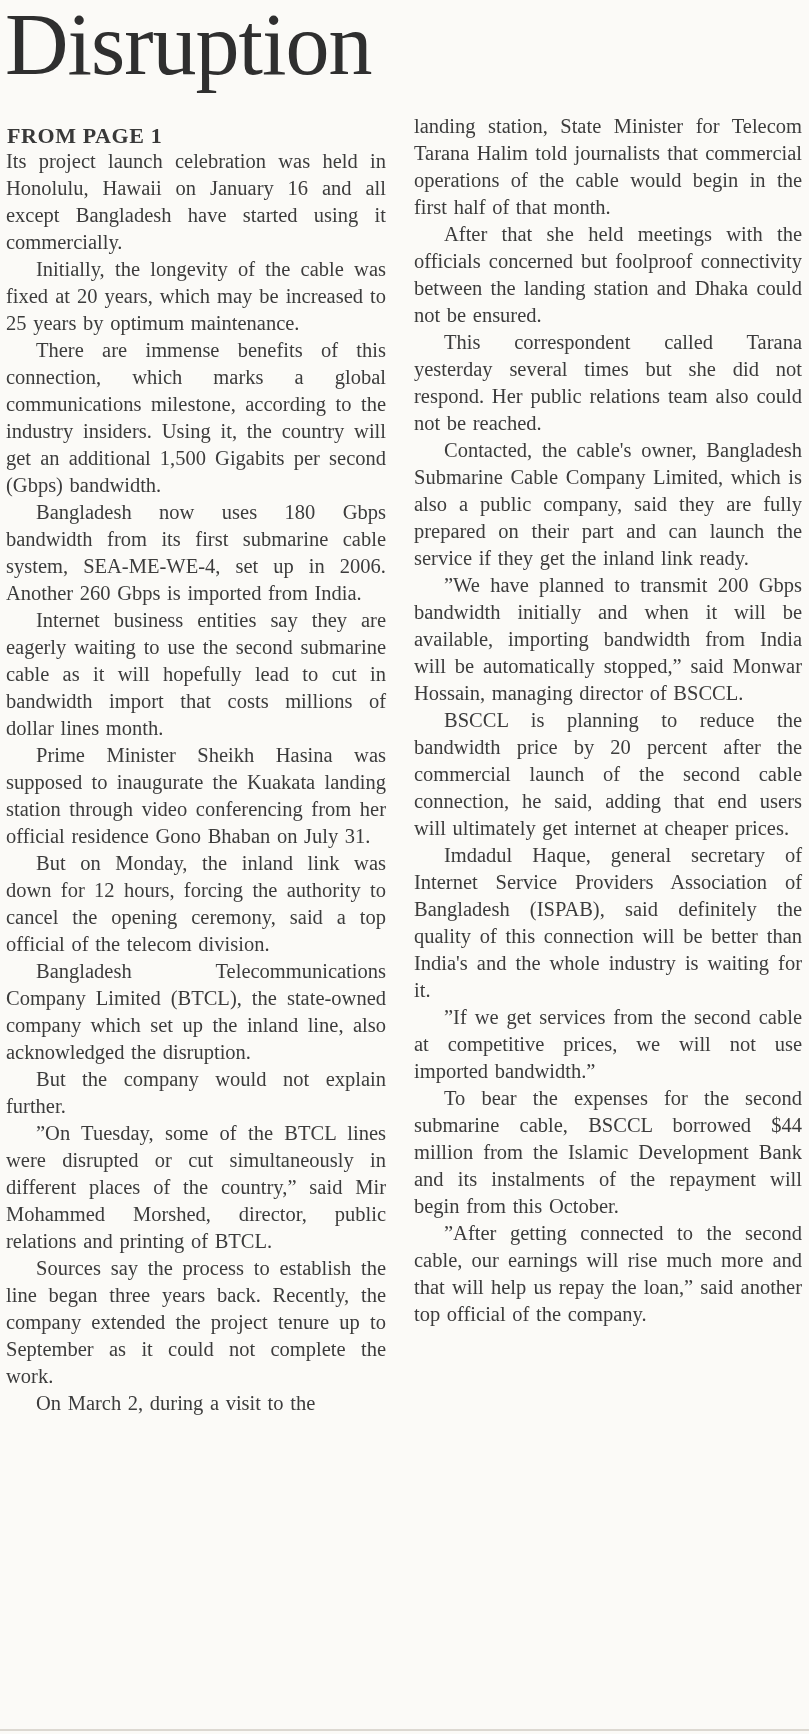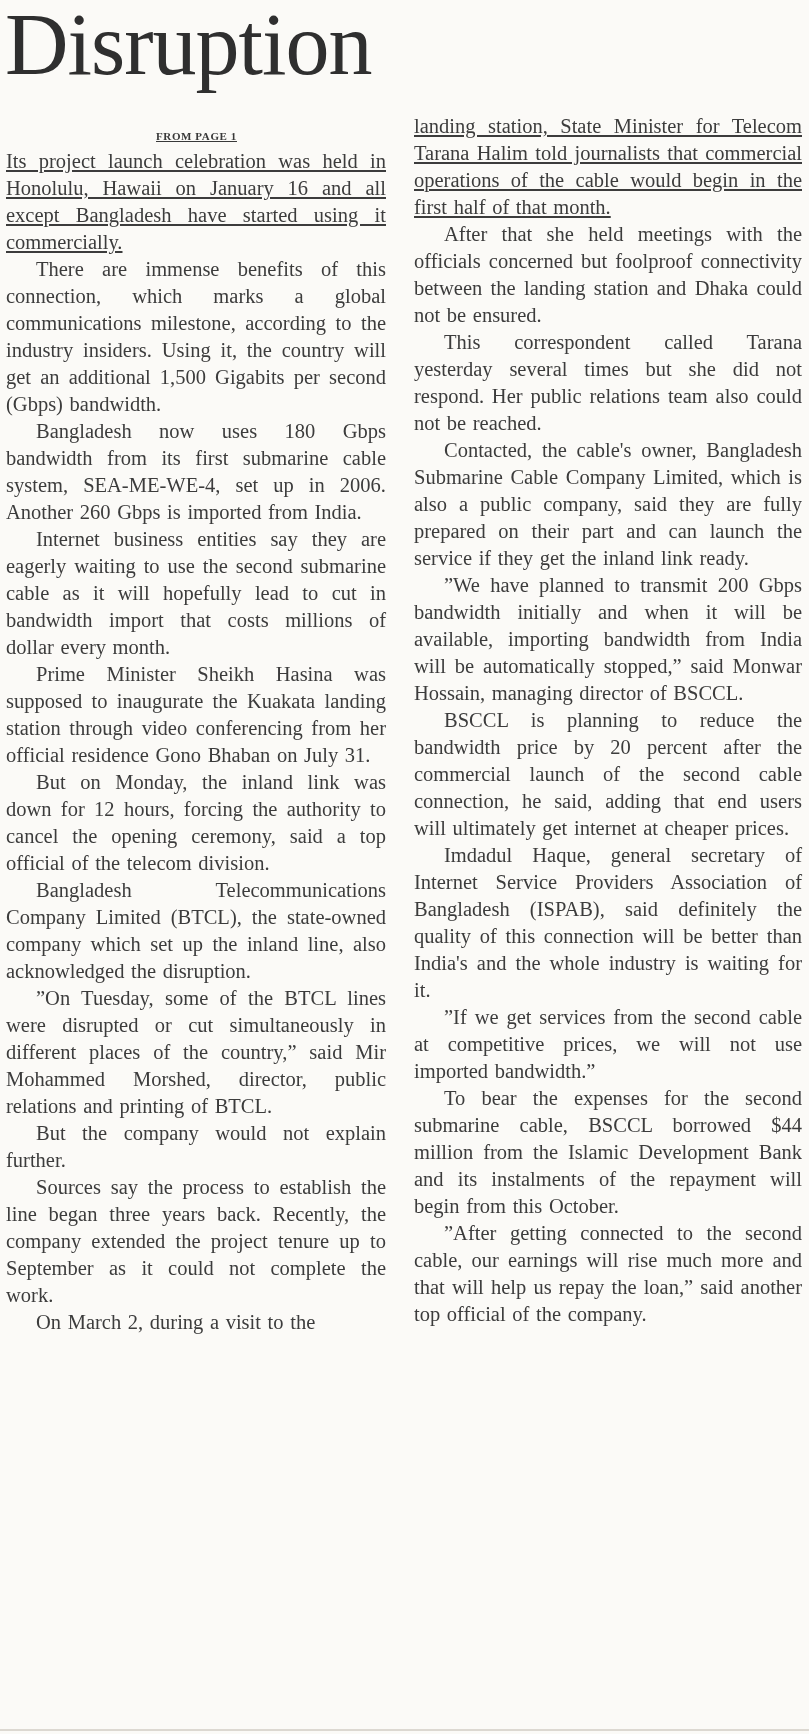--- a/index.html
+++ b/index.html
@@ -42,65 +42,64 @@
     top: 126px;
     width: 380px;
   }
   .col-right {
     left: 414px;
     top: 113px;
     width: 388px;
   }
   .kicker {
     font-weight: 700;
-    font-size: 11px;
+    font-size: 22px;
     letter-spacing: 0.6px;
     line-height: 20px;
     color: #393939;
     margin: 0 0 2px 1px;
-    text-align: center;
+    text-align: left;
     word-spacing: normal;
-    text-decoration: underline;
   }
   .col p {
     margin: 0;
     padding: 0;
     text-indent: 30px;
   }
   .col p.pfirst {
     text-indent: 0;
-    text-decoration: underline;
   }
   .bottom-rule {
     position: absolute;
     left: 0;
     right: 0;
     bottom: 3px;
     height: 2px;
     background: #dcd8d1;
   }
 </style>
 </head>
 <body>
 
 <div class="page">
 
   <h1 class="headline">Disruption</h1>
 
   <div class="col col-left">
     <div class="kicker">FROM PAGE 1</div>
     <p class="pfirst">Its project launch celebration was held in Honolulu, Hawaii on January 16 and all except Bangladesh have started using it commercially.</p>
+    <p>Initially, the longevity of the cable was fixed at 20 years, which may be increased to 25 years by optimum maintenance.</p>
     <p>There are immense benefits of this connection, which marks a global communications milestone, according to the industry insiders. Using it, the country will get an additional 1,500 Gigabits per second (Gbps) bandwidth.</p>
     <p>Bangladesh now uses 180 Gbps bandwidth from its first submarine cable system, SEA-ME-WE-4, set up in 2006. Another 260 Gbps is imported from India.</p>
-    <p>Internet business entities say they are eagerly waiting to use the second submarine cable as it will hopefully lead to cut in bandwidth import that costs millions of dollar every month.</p>
+    <p>Internet business entities say they are eagerly waiting to use the second submarine cable as it will hopefully lead to cut in bandwidth import that costs millions of dollar lines month.</p>
     <p>Prime Minister Sheikh Hasina was supposed to inaugurate the Kuakata landing station through video conferencing from her official residence Gono Bhaban on July 31.</p>
     <p>But on Monday, the inland link was down for 12 hours, forcing the authority to cancel the opening ceremony, said a top official of the telecom division.</p>
     <p>Bangladesh Telecommunications Company Limited (BTCL), the state-owned company which set up the inland line, also acknowledged the disruption.</p>
+    <p>But the company would not explain further.</p>
     <p>”On Tuesday, some of the BTCL lines were disrupted or cut simultaneously in different places of the country,” said Mir Mohammed Morshed, director, public relations and printing of BTCL.</p>
-    <p>But the company would not explain further.</p>
     <p>Sources say the process to establish the line began three years back. Recently, the company extended the project tenure up to September as it could not complete the work.</p>
     <p>On March 2, during a visit to the</p>
   </div>
 
   <div class="col col-right">
     <p class="pfirst">landing station, State Minister for Telecom Tarana Halim told journalists that commercial operations of the cable would begin in the first half of that month.</p>
     <p>After that she held meetings with the officials concerned but foolproof connectivity between the landing station and Dhaka could not be ensured.</p>
     <p>This correspondent called Tarana yesterday several times but she did not respond. Her public relations team also could not be reached.</p>
     <p>Contacted, the cable's owner, Bangladesh Submarine Cable Company Limited, which is also a public company, said they are fully prepared on their part and can launch the service if they get the inland link ready.</p>
     <p>”We have planned to transmit 200 Gbps bandwidth initially and when it will be available, importing bandwidth from India will be automatically stopped,” said Monwar Hossain, managing director of BSCCL.</p>

